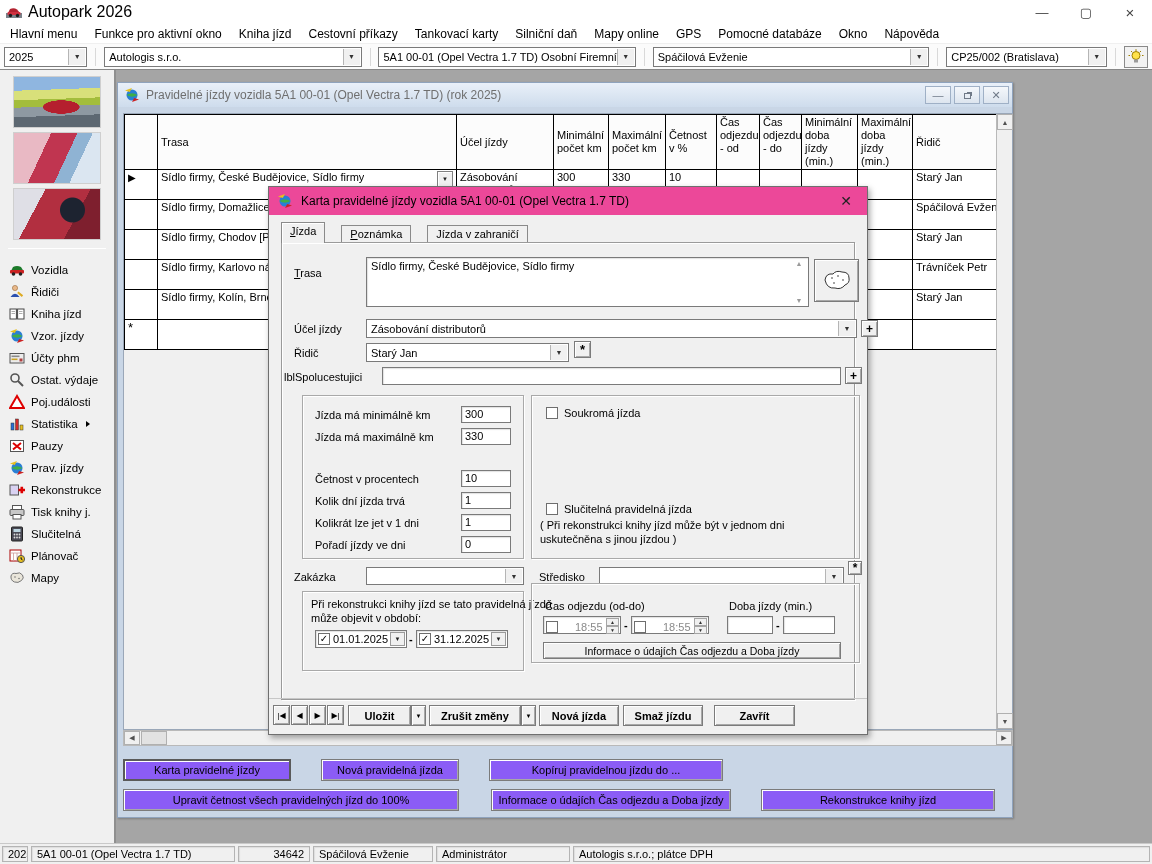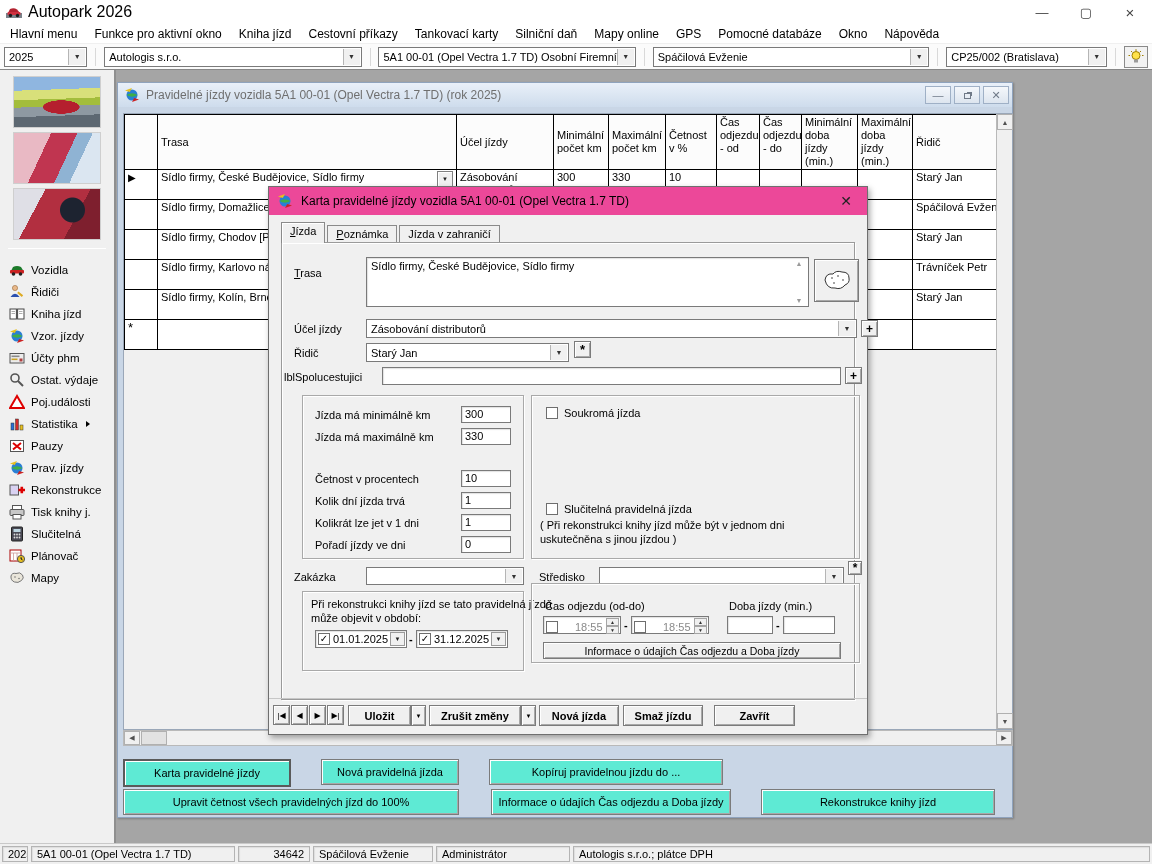--- a/index.html
+++ b/index.html
@@ -53,30 +53,30 @@
   .mini-drop { flex:0 0 16px; height:16px; background:#f0f0f0; border:1px solid #808080; box-shadow:inset 1px 1px 0 #fff; display:flex; align-items:center; justify-content:center; font-size:6px; color:#222; }
   .vscroll { position:absolute; right:0; top:0; width:16px; height:615px; background:#f0f0f0; border-left:1px solid #b9b9b9; }
   .vs-arrow { width:16px; height:16px; background:#f0f0f0; border:1px solid #b0b0b0; display:flex; align-items:center; justify-content:center; font-size:7px; color:#505050; }
   .vs-arrow.down { position:absolute; bottom:0; }
   .hscroll { position:absolute; left:5px; top:647px; width:890px; height:16px; background:#f0f0f0; border:1px solid #b9b9b9; }
   .hs-arrow { position:absolute; top:0; width:16px; height:14px; background:#f0f0f0; border:1px solid #b0b0b0; display:flex; align-items:center; justify-content:center; font-size:7px; color:#505050; }
   .hs-thumb { position:absolute; left:17px; top:0; width:26px; height:14px; background:#e2e2e2; border:1px solid #b0b0b0; }
 
   
   .btnrow { position:absolute; display:flex; }
-  .pbtn { height:16px; background:#5eead4; border:1px solid #7b7b7b; box-shadow:inset 1px 1px 0 #fff, inset -1px -1px 0 #a8a8a8; display:flex; align-items:center; justify-content:center; text-align:center; padding:12px 6px; white-space:nowrap; overflow:hidden; }
+  .pbtn { height:22px; background:#8b5cf6; border:1px solid #7b7b7b; box-shadow:inset 1px 1px 0 #fff, inset -1px -1px 0 #a8a8a8; display:flex; align-items:center; justify-content:center; text-align:center; padding:0 6px; white-space:nowrap; overflow:hidden; }
   .pbtn.focused { border:2px solid #5a5a5a; box-shadow:inset 1px 1px 0 #fff; }
 
   
   .dialog { position:absolute; left:152px; top:116px; width:600px; height:549px; background:#f0f0f0; border:1px solid #6f6f6f; box-shadow:2px 3px 6px rgba(0,0,0,.35); }
   .dlg-title { position:absolute; left:0; top:0; right:0; height:28px; background:#ec4899; display:flex; align-items:center; padding:0 8px; font-size:12px; }
   .dlg-title .dt-text { margin-left:8px; }
   .dlg-close { position:absolute; right:6px; top:2px; width:30px; height:24px; display:flex; align-items:center; justify-content:center; font-size:14px; color:#222; }
   .tabstrip { position:absolute; left:12px; top:35px; display:flex; align-items:flex-end; height:21px; }
-  .tab { height:18px; padding:2px 8px 0 8px; border:1px solid #8a8a8a; border-bottom:none; background:#f0f0f0; margin-right:2px; position:relative; }
+  .tab { height:18px; padding:2px 8px 0 8px; border:1px solid #8a8a8a; border-bottom:none; background:#f0f0f0; margin-right:16px; position:relative; }
   .tab.active { height:21px; z-index:3; box-shadow:inset 1px 1px 0 #fff; }
   .tab .u1 { display:inline-block; }
   .u1::first-letter { text-decoration:underline; }
   .frame { position:absolute; left:12px; top:55px; width:574px; height:458px; border:1px solid #9a9a9a; box-shadow:inset 1px 1px 0 #fff, 1px 1px 0 #fff; background:#f0f0f0; }
 
   .sunken { background:#fff; border:1px solid #7a7a7a; box-shadow:inset 1px 1px 1px rgba(0,0,0,.12); }
   .flabel { position:absolute; white-space:nowrap; }
   .trasa-box { position:absolute; left:84px; top:14px; width:443px; height:50px; padding:2px 18px 2px 4px; }
   .ta-arrows { position:absolute; right:2px; top:2px; bottom:2px; width:14px; display:flex; flex-direction:column; justify-content:space-between; align-items:center; color:#9a9a9a; font-size:7px; }
   .map-btn { position:absolute; left:532px; top:16px; width:45px; height:43px; }

